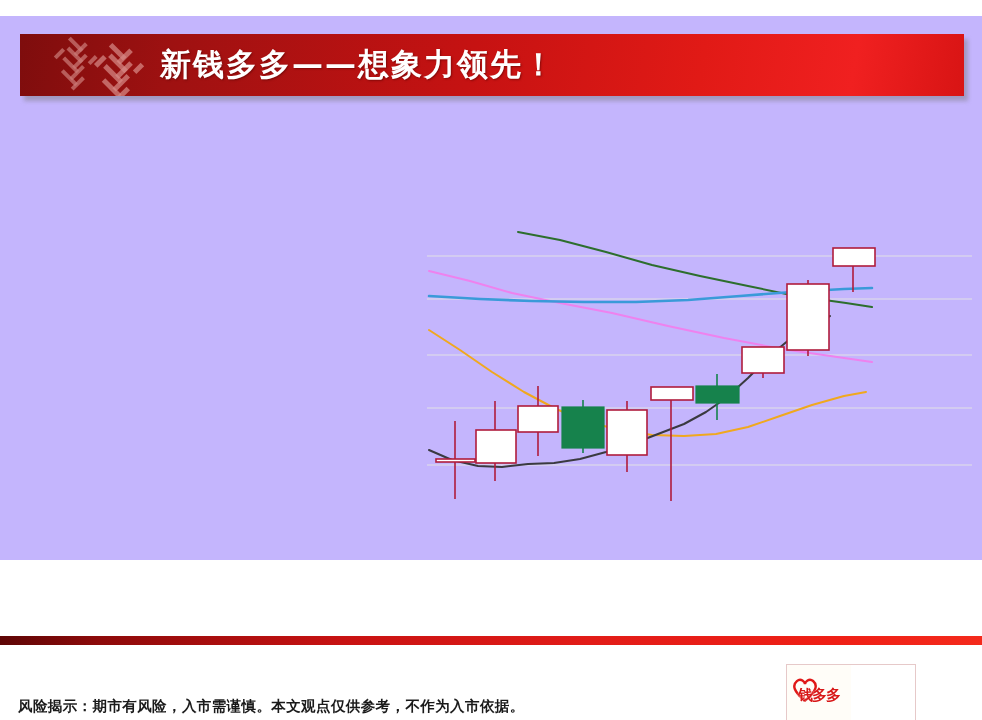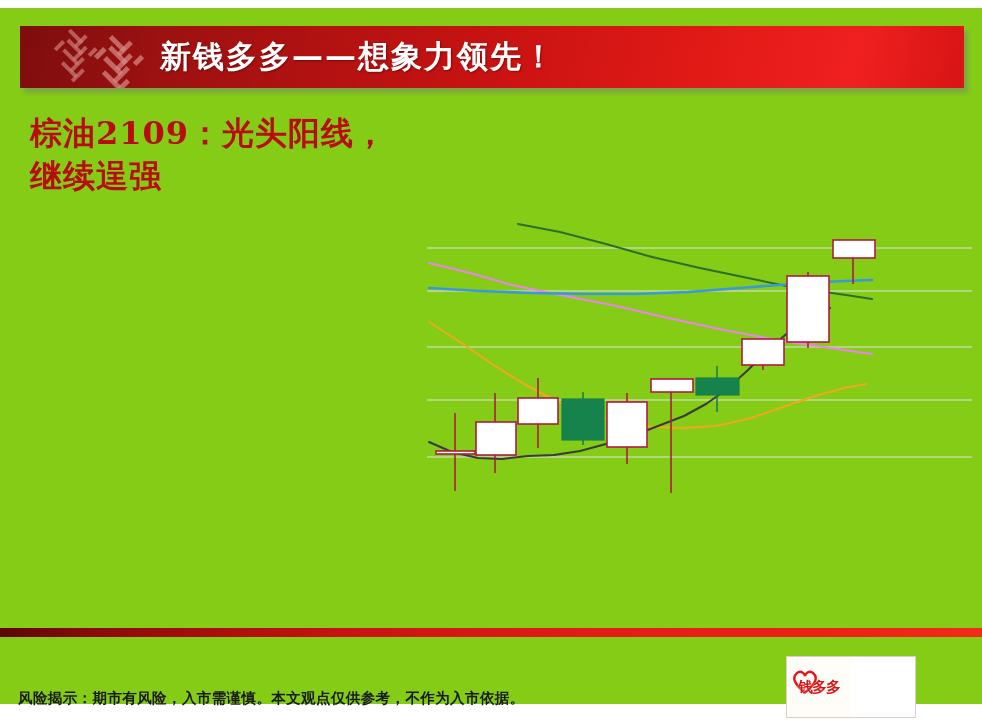--- a/index.html
+++ b/index.html
@@ -2,21 +2,21 @@
 <html><head>
 <meta charset="utf-8">
 <title>棕油2109</title>
 <style>
   html,body{margin:0;padding:0;}
   body{
     width:982px;height:720px;background:#ffffff;overflow:hidden;
     font-family:"Liberation Serif","DejaVu Serif",serif;
     position:relative;
   }
-  .slide{position:absolute;left:0;top:8px;width:982px;height:696px;background:#84cc16;}
+  .slide{position:absolute;left:0;top:16px;width:982px;height:544px;background:#c4b5fd;}
 
   
   .header-wrap{position:absolute;left:20px;top:18px;width:944px;height:62px;}
   .header-shadow{
     position:absolute;left:4px;top:5px;width:944px;height:62px;
     background:rgba(120,120,120,.45);filter:blur(2px);
   }
   .header-bar{
     position:absolute;left:0;top:0;width:944px;height:62px;
     background:linear-gradient(100deg,#7e0d0d 0%,#9e1111 16%,#c61212 48%,#e11a16 72%,#f02020 88%,#d81414 100%);
@@ -125,24 +125,20 @@
         <span class="cell" style="left:32px;top:20px;width:5px;height:20px;"></span>
         <span class="cell" style="left:20px;top:38px;width:23px;height:5px;"></span>
         <span class="cell" style="left:41px;top:29px;width:5px;height:18px;"></span>
         <span class="cell" style="left:2px;top:23px;width:5px;height:13px;"></span>
         <span class="cell" style="left:34px;top:2px;width:5px;height:11px;"></span>
       </div>
       <div class="header-title">新钱多多——想象力领先！</div>
     </div>
   </div>
 
-  <div class="headline">
-    <div>棕油2109：光头阳线，</div>
-    <div>继续逞强</div>
-  </div>
 
 
   <div class="chart-area">
     <svg class="chart-svg" width="560" height="300" viewBox="412 196 560 300">
 
       <g stroke="#e2e2e6" stroke-width="1.2">
         <line x1="427" y1="240" x2="972" y2="240"></line>
         <line x1="427" y1="283" x2="972" y2="283"></line>
         <line x1="427" y1="339" x2="972" y2="339"></line>
         <line x1="427" y1="392" x2="972" y2="392"></line>

